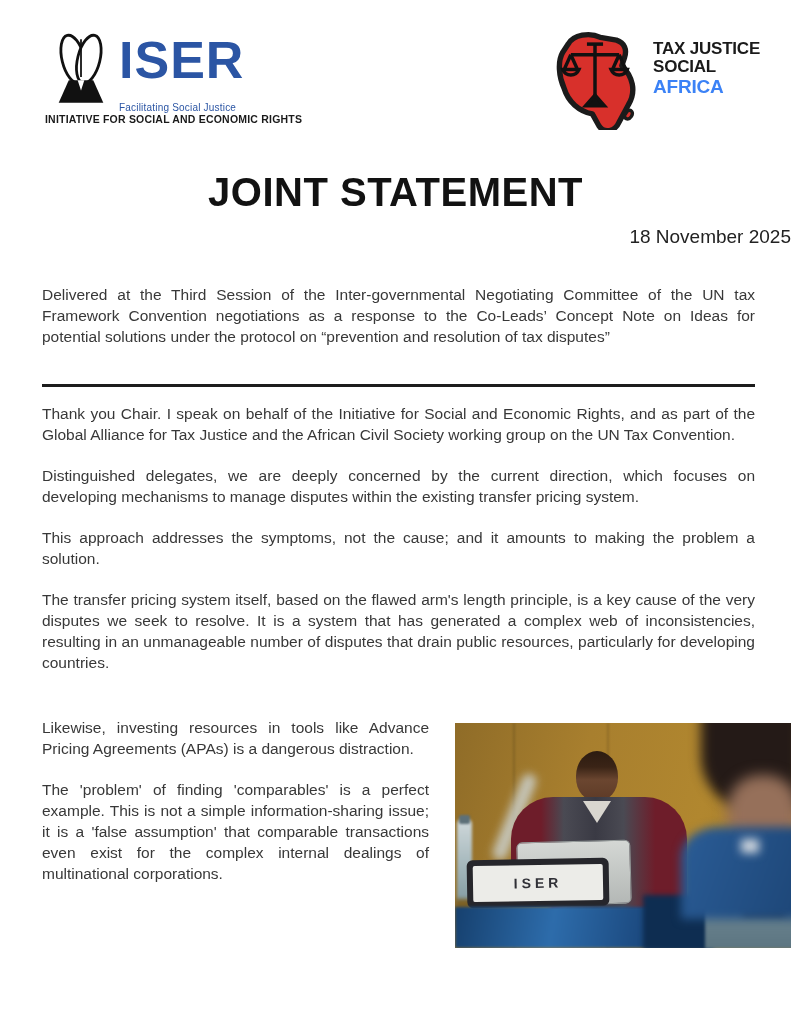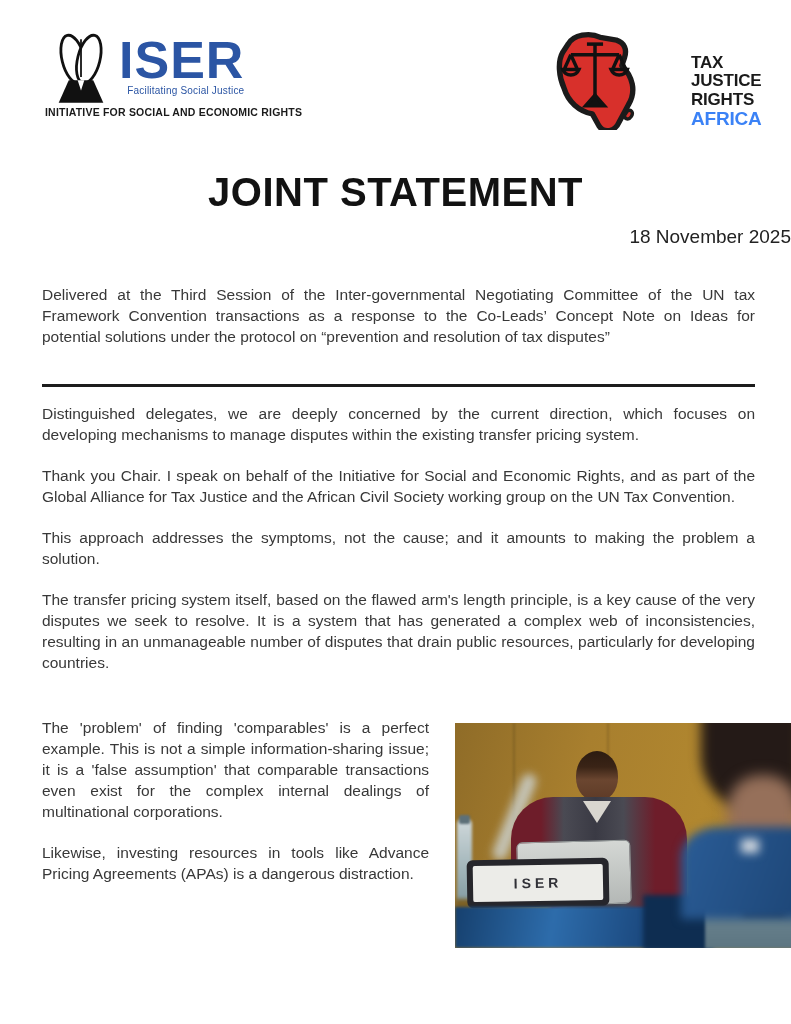--- a/index.html
+++ b/index.html
@@ -17,28 +17,28 @@
   
   .iser-logo { position: absolute; left: 45px; top: 28px; width: 240px; }
   .iser-top { display: flex; align-items: flex-start; }
   .iser-hands { width: 72px; height: 78px; flex: 0 0 auto; }
   .iser-textcol { margin-left: 2px; padding-top: 10px; }
   .iser-name {
     font-size: 52px; font-weight: 800; color: #2b55a4;
     letter-spacing: 1px; line-height: 0.85;
   }
   .iser-tagline {
-    font-size: 10px; color: #2b55a4; text-align: right;
-    margin-top: 3px; letter-spacing: 0.2px;
+    font-size: 10px; color: #2b55a4; 
+    margin-top: 20px; letter-spacing: 0.2px;
   }
   .iser-subtitle {
     font-size: 10.5px; font-weight: 700; color: #1a1a1a;
     letter-spacing: 0.2px; white-space: nowrap;
   }
-  .tjna-logo { position: absolute; left: 545px; top: 28px; display: flex; align-items: flex-end; gap: 38px; }
+  .tjna-logo { position: absolute; left: 545px; top: 28px; display: flex; align-items: flex-start; }
   .tjna-map { width: 100px; height: 102px; flex: 0 0 auto; }
   .tjna-textcol { margin-left: 8px; padding-top: 12px; }
   .tjna-line { font-size: 17px; font-weight: 800; color: #1a1a1a; line-height: 1.08; letter-spacing: -0.2px; }
   .tjna-africa { font-size: 19px; font-weight: 800; color: #3b82f6; line-height: 1.1; letter-spacing: -0.2px; }
 
   
   .title {
     position: absolute; left: 0; top: 170px; width: 100%;
     text-align: center; font-size: 40px; font-weight: 800;
     color: #121212; letter-spacing: 0.5px;
@@ -162,42 +162,42 @@
         <line x1="36" y1="12" x2="36" y2="56"></line>
         <line x1="30" y1="12" x2="42" y2="12"></line>
         <line x1="18" y1="20" x2="54" y2="20"></line>
         <path d="M18,20 L13,31 M18,20 L23,31 M12,31 A6.5 6.5 0 0 0 24,31 Z"></path>
         <path d="M54,20 L49,31 M54,20 L59,31 M48,31 A6.5 6.5 0 0 0 60,31 Z"></path>
         <polygon points="29,58 43,58 36,50" fill="#111111"></polygon>
       </g>
     </svg>
     <div class="tjna-textcol">
       <div class="tjna-line">TAX JUSTICE</div>
-      <div class="tjna-line">RIGHTS</div>
+      <div class="tjna-line">SOCIAL</div>
       <div class="tjna-africa">AFRICA</div>
     </div>
   </div>
 
   <div class="title">JOINT STATEMENT</div>
   <div class="date">18 November 2025</div>
 
-  <div class="intro">Delivered at the Third Session of the Inter-governmental Negotiating Committee of the UN tax Framework Convention transactions as a response to the Co-Leads’ Concept Note on Ideas for potential solutions under the protocol on “prevention and resolution of tax disputes”</div>
+  <div class="intro">Delivered at the Third Session of the Inter-governmental Negotiating Committee of the UN tax Framework Convention negotiations as a response to the Co-Leads’ Concept Note on Ideas for potential solutions under the protocol on “prevention and resolution of tax disputes”</div>
 
   <div class="divider"></div>
 
   <div class="bodytext">
+    <p>Thank you Chair. I speak on behalf of the Initiative for Social and Economic Rights, and as part of the Global Alliance for Tax Justice and the African Civil Society working group on the UN Tax Convention.</p>
     <p>Distinguished delegates, we are deeply concerned by the current direction, which focuses on developing mechanisms to manage disputes within the existing transfer pricing system.</p>
-    <p>Thank you Chair. I speak on behalf of the Initiative for Social and Economic Rights, and as part of the Global Alliance for Tax Justice and the African Civil Society working group on the UN Tax Convention.</p>
     <p>This approach addresses the symptoms, not the cause; and it amounts to making the problem a solution.</p>
     <p>The transfer pricing system itself, based on the flawed arm's length principle, is a key cause of the very disputes we seek to resolve. It is a system that has generated a complex web of inconsistencies, resulting in an unmanageable number of disputes that drain public resources, particularly for developing countries.</p>
   </div>
 
   <div class="leftcol">
+    <p>Likewise, investing resources in tools like Advance Pricing Agreements (APAs) is a dangerous distraction.</p>
     <p>The 'problem' of finding 'comparables' is a perfect example. This is not a simple information-sharing issue; it is a 'false assumption' that comparable transactions even exist for the complex internal dealings of multinational corporations.</p>
-    <p>Likewise, investing resources in tools like Advance Pricing Agreements (APAs) is a dangerous distraction.</p>
   </div>
 
   <div class="photo">
     <div class="ph-wall"></div>
     <div class="ph-seam" style="left:58px"></div>
     <div class="ph-seam" style="left:152px"></div>
     <div class="ph-mic"></div>
     <div class="ph-neck"></div>
     <div class="ph-head"></div>
     <div class="ph-torso"></div>

